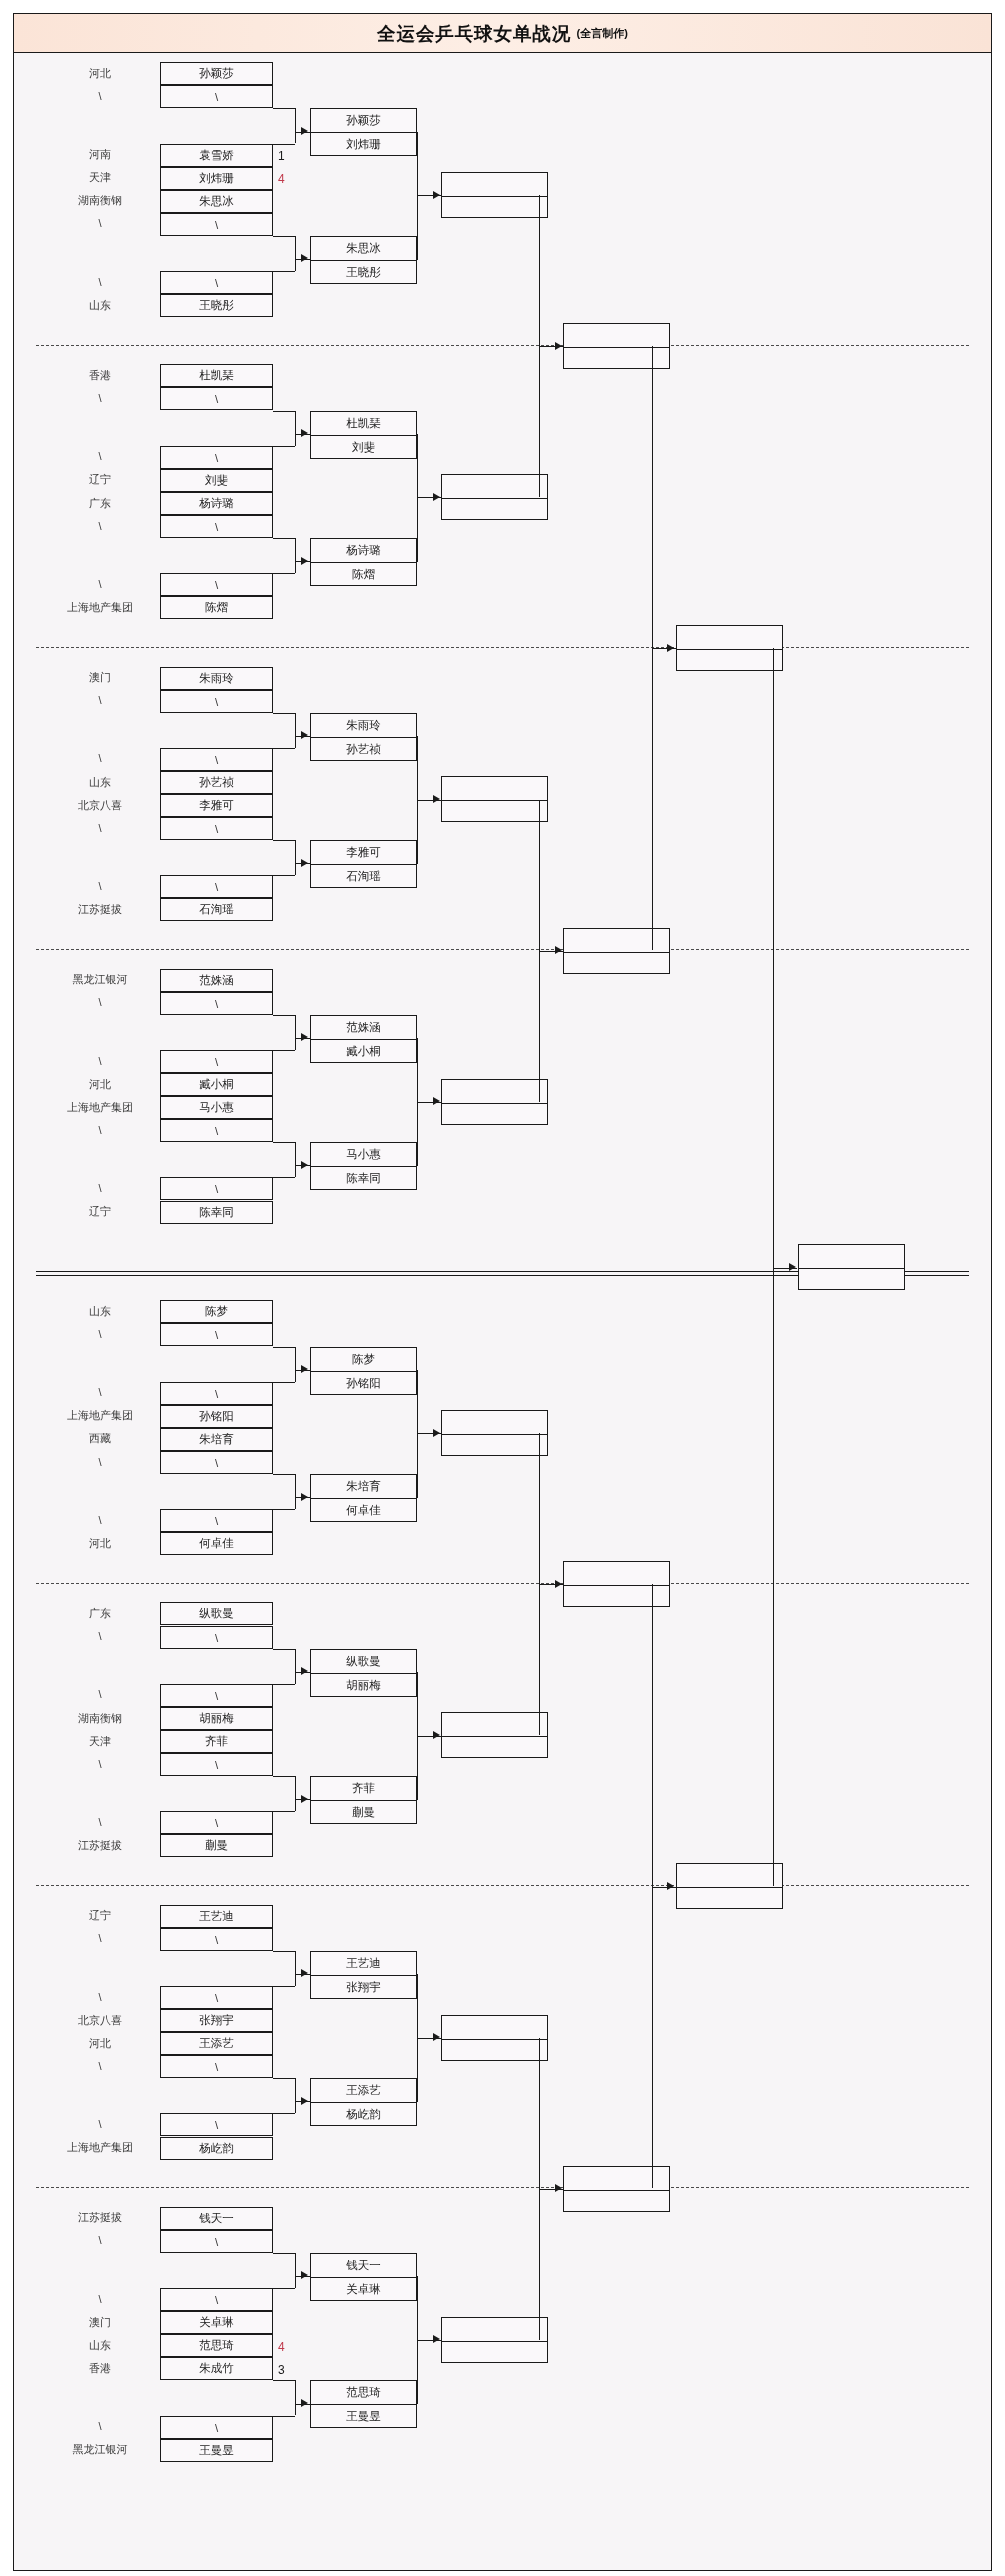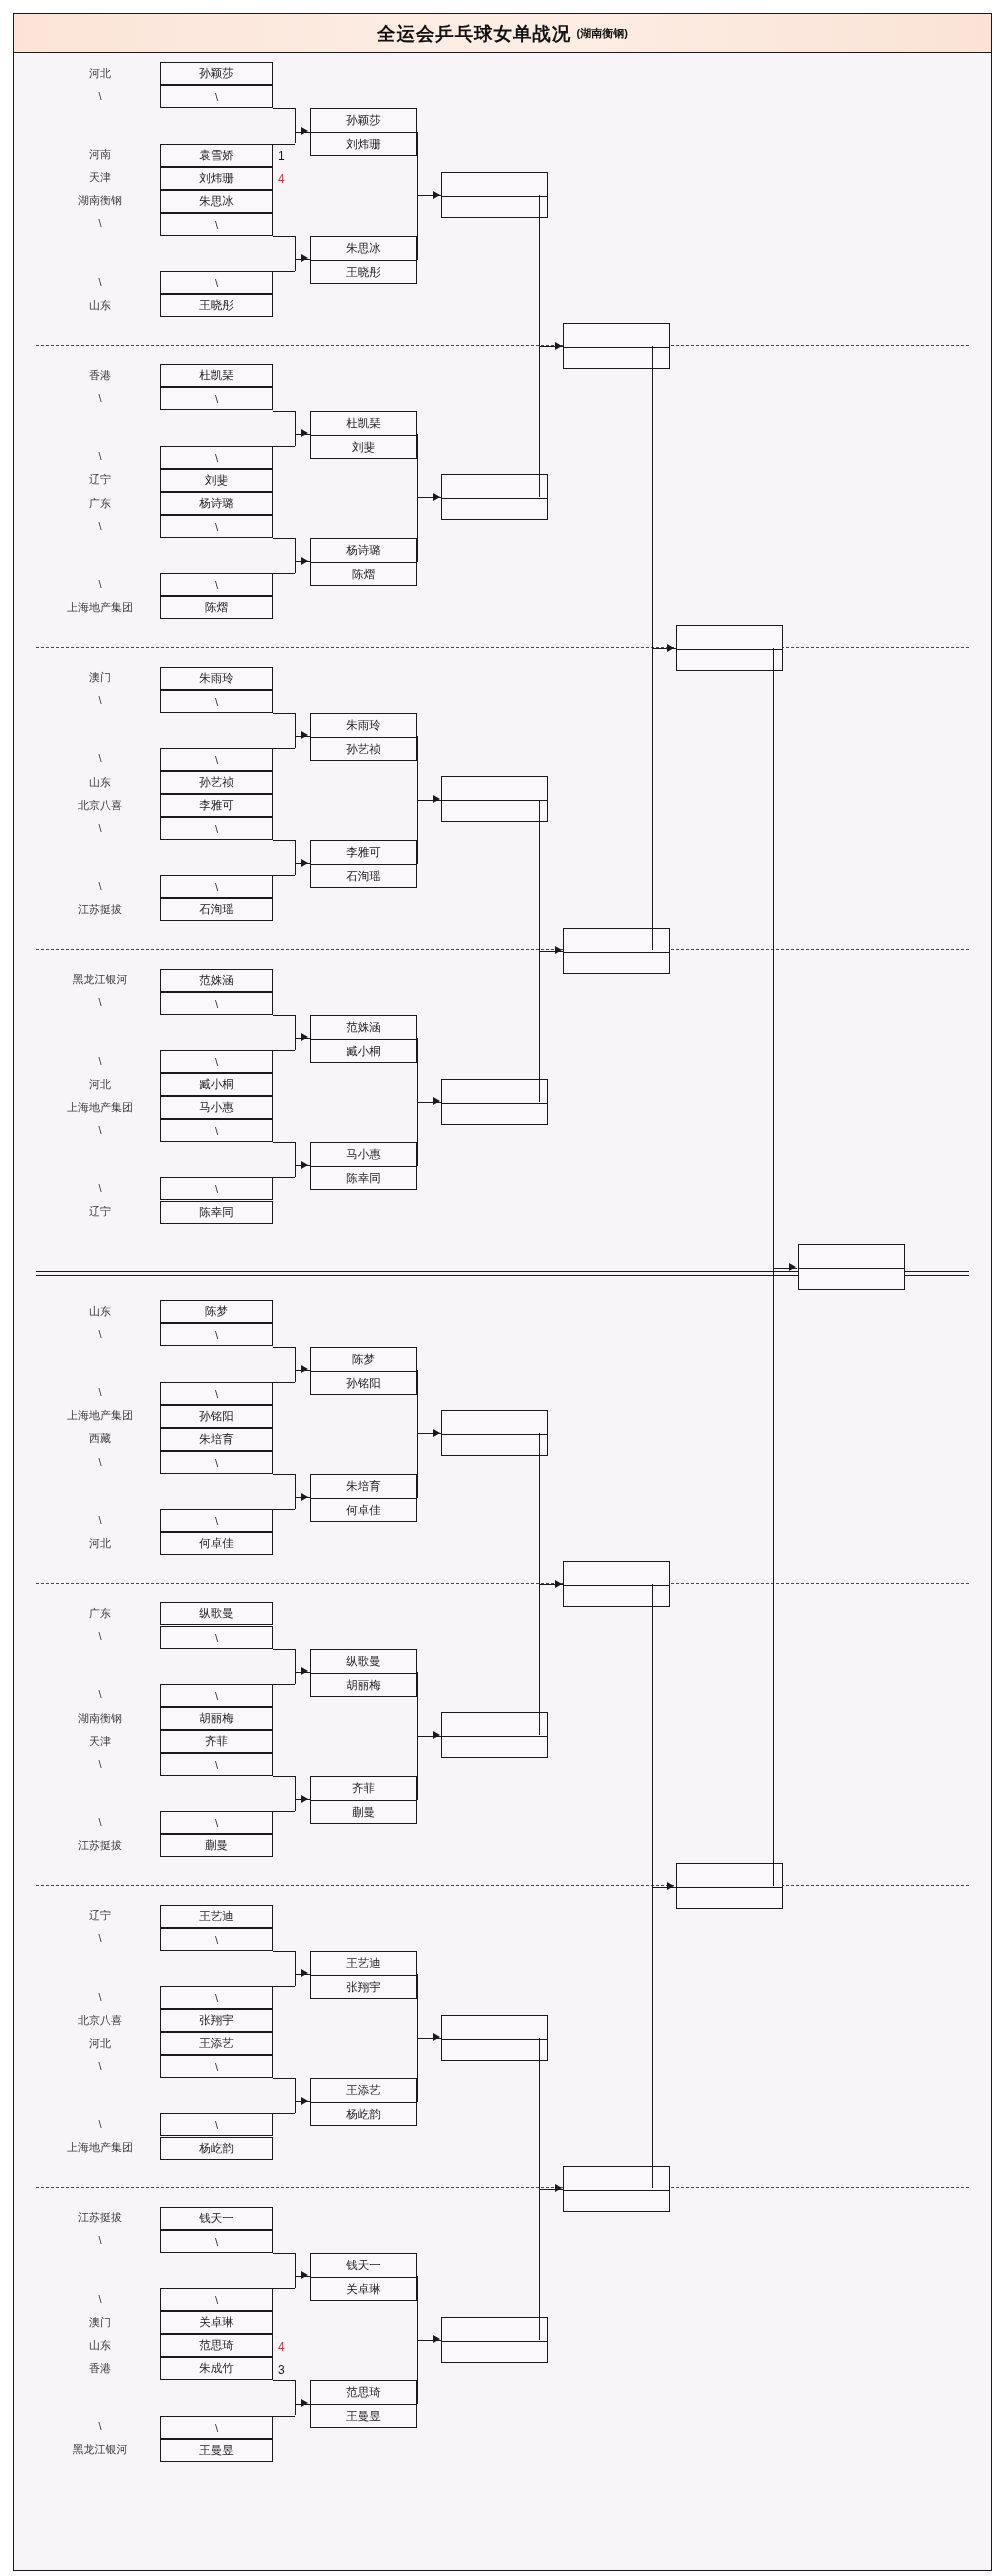--- a/index.html
+++ b/index.html
@@ -80,21 +80,21 @@
   }
 </style>
 </head>
 <body>
 
 <div id="page">
   <div id="frame">
 
     <div class="title-bar">
       <span class="title-main">全运会乒乓球女单战况</span>
-      <span class="title-sub">(湖南衡钢)</span>
+      <span class="title-sub">(全言制作)</span>
     </div>
 
     <div class="canvas" id="canvas">
         <div class="dashsep" style="top:292px;"></div>
         <div class="dashsep" style="top:594px;"></div>
         <div class="dashsep" style="top:896px;"></div>
         <div class="dashsep" style="top:1530px;"></div>
         <div class="dashsep" style="top:1832px;"></div>
         <div class="dashsep" style="top:2134px;"></div>
         <div class="solidsep" style="top:1218px;"></div>

